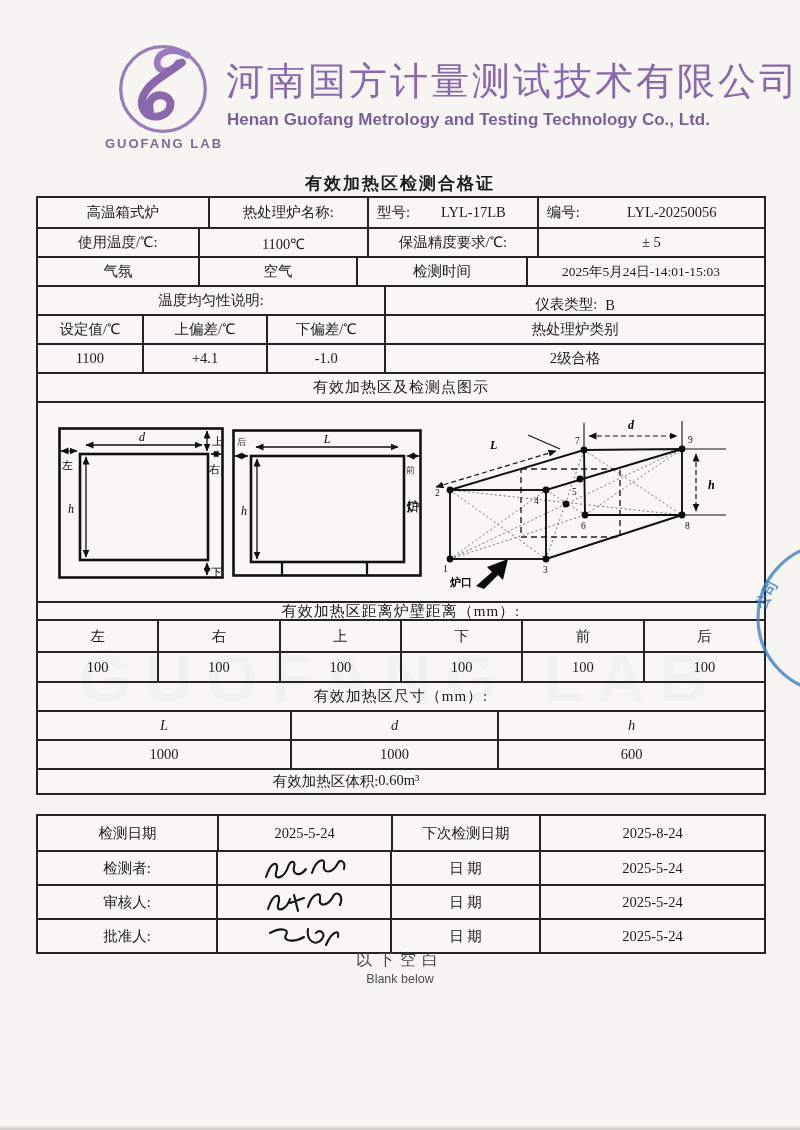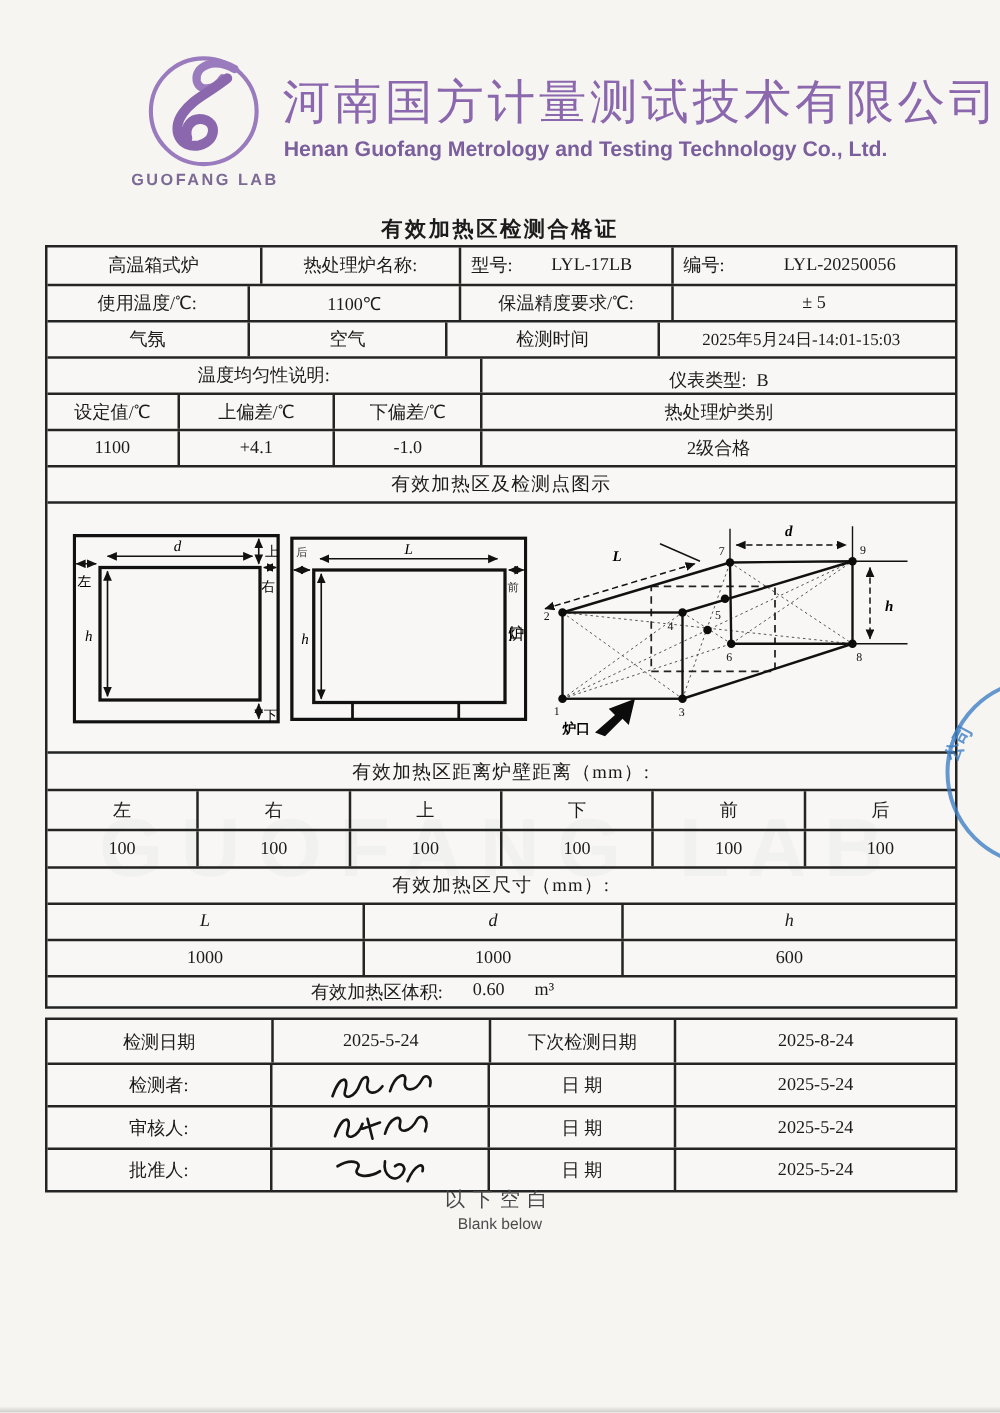--- a/index.html
+++ b/index.html
@@ -23,21 +23,21 @@
   .row + .row{border-top:2px solid #242424;}
   .c{box-sizing:border-box;display:flex;align-items:center;justify-content:center;
         font-size:14.5px;overflow:hidden;white-space:nowrap;}
   .c + .c{border-left:2px solid #242424;}
   .lab-val{justify-content:flex-start;}
   .lab-val .lab{padding-left:8px;}
   .lab-val .val{flex:1;text-align:center;}
   .sec-title{font-size:15px;letter-spacing:1px;}
   .diagram-row{position:relative;height:200px;}
   .dsvg{position:absolute;}
-  .vol-shift{display:flex;gap:24px;transform:translateX(-55px);}
+  .vol-shift{display:flex;gap:0;transform:translateX(-55px);}
   .sup{font-size:14.5px;}
   
   .blank-cn{position:absolute;left:0;top:950px;width:800px;text-align:center;
         font-size:16px;letter-spacing:6px;color:#454545;}
   .blank-en{position:absolute;left:0;top:972px;width:800px;text-align:center;
         font-family:"Liberation Sans",sans-serif;font-size:12.5px;color:#4c4c4c;}
   .footer{position:absolute;right:42px;top:1066px;font-family:"Liberation Mono",monospace;
         font-size:13px;letter-spacing:1px;color:#2e2e2e;}
   
   .watermark{position:absolute;left:0;top:640px;width:800px;text-align:center;
@@ -233,21 +233,21 @@
           <text x="147" y="35">7</text>
           <text x="257" y="120">8</text>
           <text x="260" y="34">9</text>
         </g>
 
         <path d="M48,177 L64,163 L59,158 L80,150 L75,171 L70,166 L56,180 Z" fill="#0c0c0c"></path>
         <text x="22" y="177" font-size="11" font-weight="bold">炉口</text>
       </svg>
     </div>
 
-    <div class="row" style="height:30px;">
+    <div class="row" style="height:18px;">
       <div class="c sec-title" style="width:726px;">有效加热区距离炉壁距离（mm）:</div>
     </div>
 
     <div class="row" style="height:32px;">
       <div class="c" style="flex:1;">左</div>
       <div class="c" style="flex:1;">右</div>
       <div class="c" style="flex:1;">上</div>
       <div class="c" style="flex:1;">下</div>
       <div class="c" style="flex:1;">前</div>
       <div class="c" style="flex:1;">后</div>

